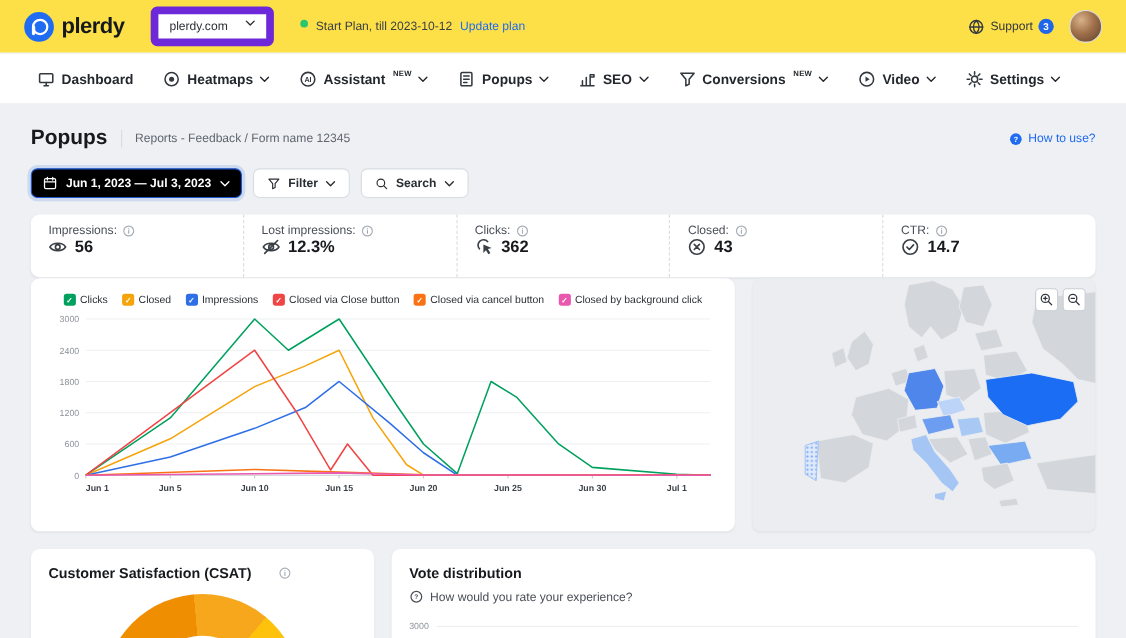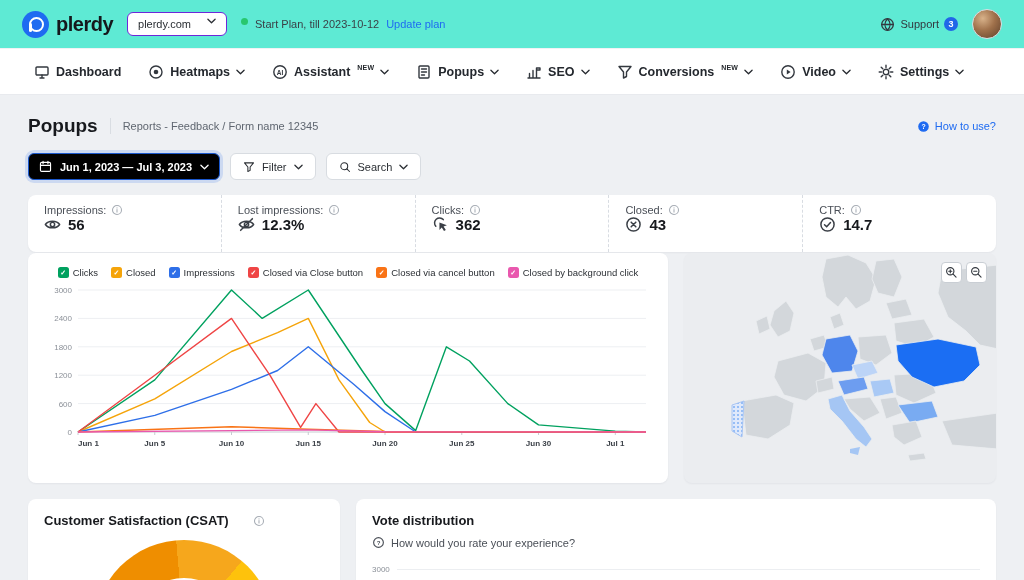--- a/index.html
+++ b/index.html
@@ -1,27 +1,27 @@
 <!DOCTYPE html>
 <html><head>
 <meta charset="utf-8">
 <style>
   *{margin:0;padding:0;box-sizing:border-box}
   html,body{width:1024px;height:580px;overflow:hidden}
   body{font-family:"Liberation Sans",sans-serif;background:#eef0f3;color:#1c1f23;font-size:12px}
   button{font-family:inherit;background:none;border:none;cursor:pointer}
   .ic{stroke:currentColor;fill:none;stroke-width:1.4;stroke-linecap:round;stroke-linejoin:round;display:block}
   
-  .topbar{height:48px;background:#5eead4;display:flex;align-items:center;padding:0 22px;gap:14px}
+  .topbar{height:48px;background:#fde047;display:flex;align-items:center;padding:0 22px;gap:24px}
   .logo{display:flex;align-items:center;gap:7px;cursor:pointer}
   .logo-mark{width:27px;height:27px;border-radius:50%;background:#1f6bf1;position:relative}
   .logo-mark::before{content:"";position:absolute;left:7px;top:6px;width:11px;height:11px;border:2.5px solid #fff;border-radius:50%}
   .logo-mark::after{content:"";position:absolute;left:7px;top:12px;width:2.5px;height:9px;background:#fff;border-radius:2px}
   .logo-text{font-size:20px;font-weight:700;letter-spacing:-.5px;color:#15181c}
-  .domain-select{display:flex;align-items:flex-start;gap:16px;border:1px solid #6d28d9;border-radius:6px;padding:5px 10px;font-size:11px;color:#2a2e33;background:#fff}
+  .domain-select{display:flex;align-items:flex-start;gap:16px;border:7px solid #6d28d9;border-radius:6px;padding:5px 10px;font-size:11px;color:#2a2e33;background:#fff}
   .plan{display:flex;align-items:flex-start;gap:7px;font-size:11px;color:#3a3f46}
   .dot{width:7px;height:7px;border-radius:50%;background:#28c76f}
   .update{color:#1f6bf1;cursor:pointer}
   .tb-right{margin-left:auto;display:flex;align-items:center;gap:14px}
   .support{display:flex;align-items:center;gap:5px;font-size:11px;color:#33383f;cursor:pointer}
   .s-badge{background:#2166e8;color:#fff;min-width:14px;height:14px;border-radius:50%;font-size:9px;font-weight:700;display:grid;place-items:center;padding:0 2px}
   .avatar{width:30px;height:30px;border-radius:50%;background:radial-gradient(circle at 35% 30%,#d8b28a 0%,#a0714b 45%,#5d3f2a 100%);border:1px solid #d9dde2;cursor:pointer}
   
   .mainnav{height:47px;background:#fff;display:flex;align-items:center;gap:27px;padding:0 34px;border-top:1px solid #f1f2f5;border-bottom:1px solid #e8eaee}
   .nav-item{display:flex;align-items:center;gap:6px;font-size:12.5px;font-weight:600;color:#24282e;cursor:pointer;white-space:nowrap}
@@ -30,21 +30,21 @@
   .caret{width:9px;height:6px}
   
   main{padding:0 28px}
   .page-head{display:flex;align-items:center;gap:12px;margin:16px 0 0;height:30px}
   .page-head h1{font-size:19px;font-weight:800;color:#17191d}
   .vdiv{width:1px;height:16px;background:#d9dde2}
   .crumb{font-size:11px;color:#5f6670}
   .howto{margin-left:auto;display:flex;align-items:center;gap:5px;color:#1f6bf1;font-size:11px;cursor:pointer}
   .toolbar{display:flex;gap:10px;margin:12px 0 15px}
   .datebtn{display:flex;align-items:center;gap:8px;background:#000000;border:1px solid #1b58cd;color:#fff;font-size:11px;font-weight:600;border-radius:6px;padding:6px 10px;box-shadow:0 0 0 3px rgba(33,102,232,.16)}
-  .wbtn{display:flex;align-items:center;gap:7px;background:#fff;border:1px solid #d8dce1;color:#2a2e33;font-size:11px;font-weight:400;border-radius:6px;padding:6px 12px}
+  .wbtn{display:flex;align-items:center;gap:7px;background:#fff;border:1px solid #d8dce1;color:#2a2e33;font-size:11px;font-weight:700;border-radius:6px;padding:6px 12px}
   .card{background:#fff;border-radius:8px;box-shadow:0 1px 2px rgba(20,24,31,.05)}
   
   .stats{display:flex;height:57px}
   .stat{flex:1;padding:9px 16px;display:flex;flex-direction:column;gap:0}
   .stat + .stat{border-left:1px dashed #d8dce2}
   .stat-top{display:flex;align-items:center;gap:5px;font-size:11px;color:#4a4f57}
   .info-ic{color:#a7adb5;display:flex}
   .stat-val{display:flex;align-items:center;gap:7px;font-size:15px;font-weight:700;color:#17191d}
   .stat-val .sic{color:#3a3f46}
   

